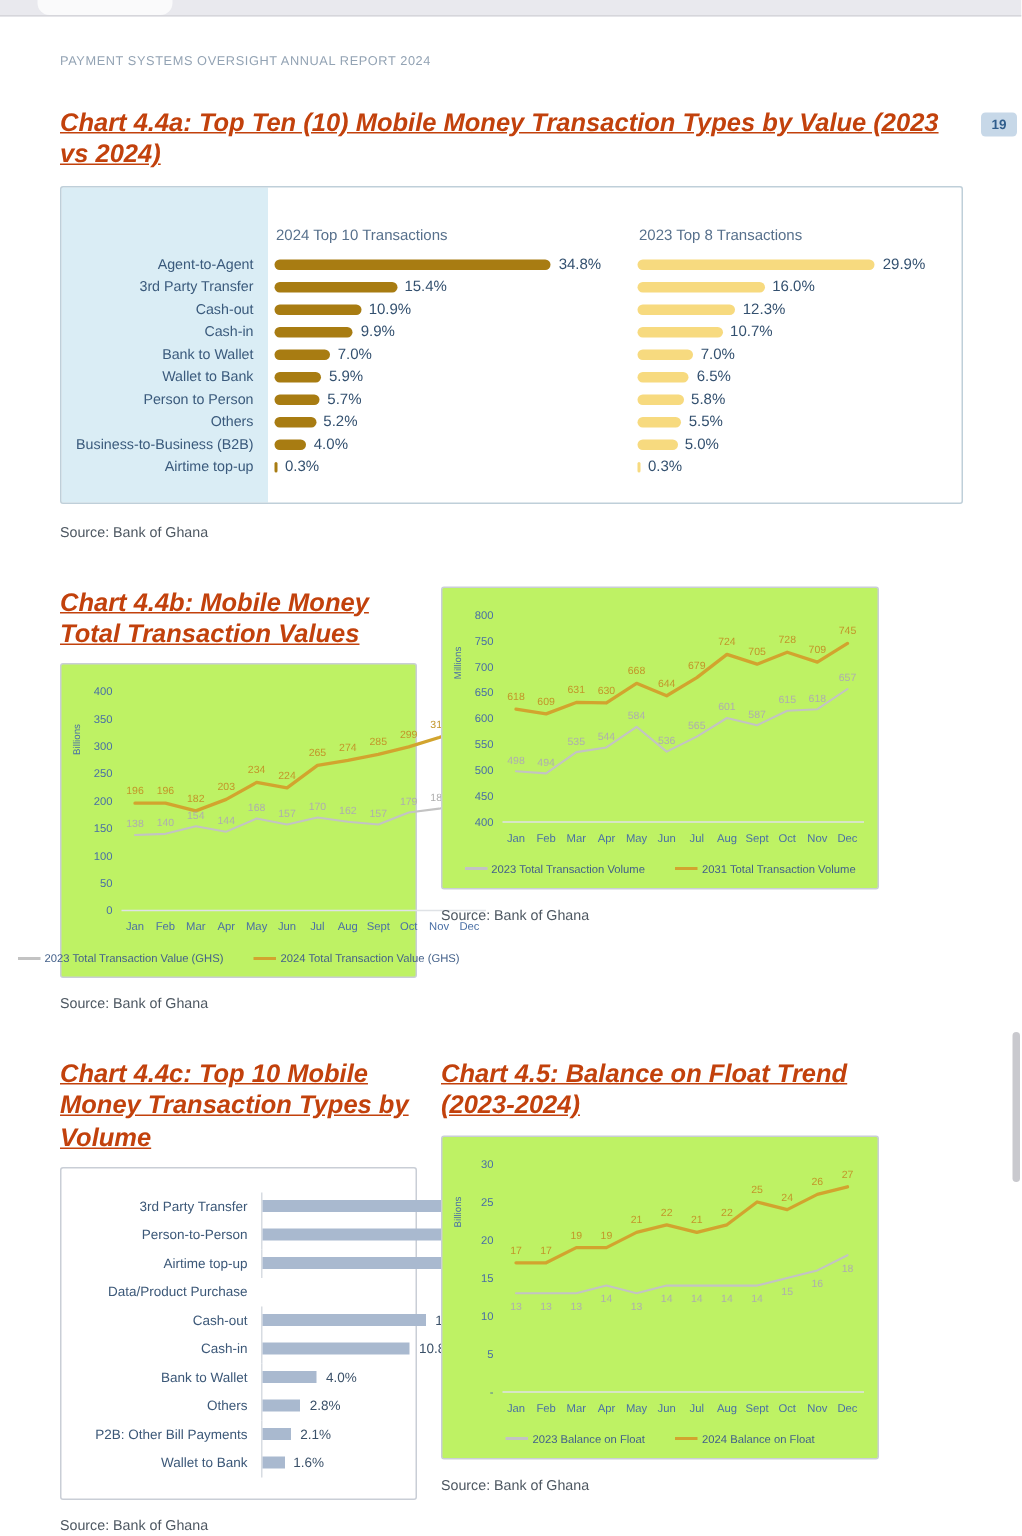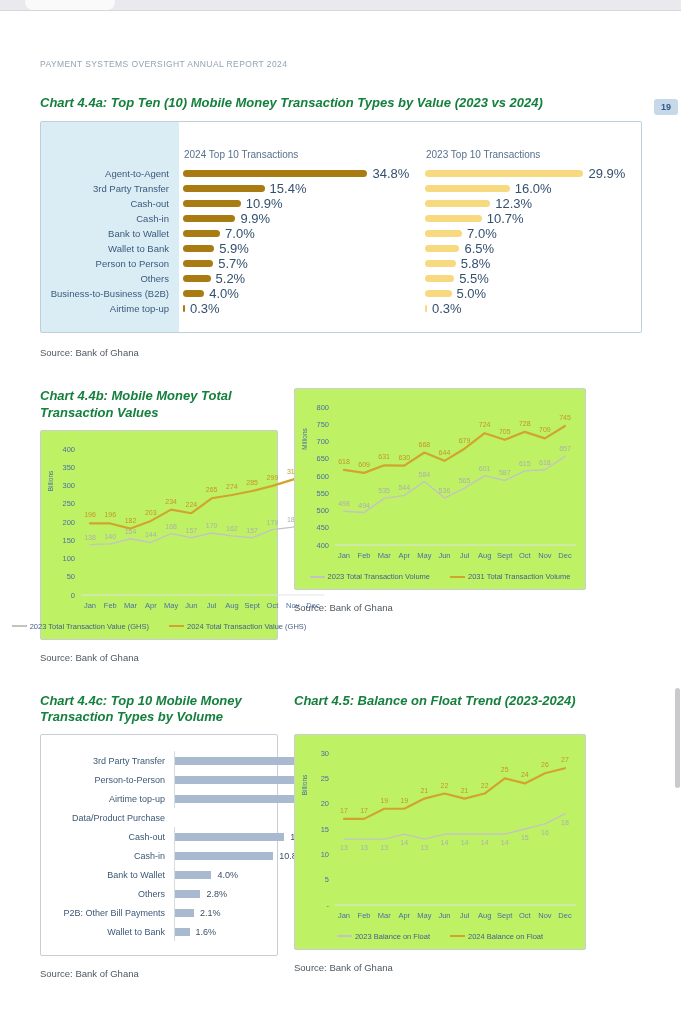--- a/index.html
+++ b/index.html
@@ -1,33 +1,33 @@
 <!DOCTYPE html>
 <html><head>
 <meta charset="utf-8">
 <style>
   html,body{margin:0;padding:0;}
   body{width:681px;height:1024px;background:#fff;font-family:"Liberation Sans",sans-serif;position:relative;overflow:hidden;}
   .top-band{position:relative;height:10px;background:#e9e9ee;border-bottom:1px solid #d6d6db;}
   .top-tab{position:absolute;left:25px;top:0;width:90px;height:10px;background:#fafafb;border-radius:0 0 8px 8px;}
   .page{padding:0 39px 0 40px;position:relative;}
-  .hdr-row{margin-top:48px;display:flex;align-items:center;}
+  .hdr-row{margin-top:24px;display:flex;align-items:center;}
   .hdr-text{font-size:8.5px;letter-spacing:.4px;color:#93a3b4;}
   .page-badge{position:absolute;top:40px;right:3px;background:#c7d8e8;color:#2f5d8c;font-size:9px;font-weight:bold;padding:3px 7px;border-radius:3px;}
-  .chart-title{font-size:13px;font-weight:bold;font-style:italic;color:#15803d;line-height:1.25;}
+  .chart-title{font-size:17px;font-weight:bold;font-style:italic;color:#c2410c;line-height:1.25;text-decoration:underline;}
   .t44a{margin-top:26px;margin-bottom:10px;}
   .box44a{width:600px;border:1px solid #bfcfd9;border-radius:2px;background:linear-gradient(90deg,#daedf5 0,#daedf5 138px,#ffffff 138px);padding:10px 0 16px 0;}
   .grid44a-hdr,.row44a{display:grid;grid-template-columns:138px 242px 1fr;align-items:center;}
   .grid44a-hdr{height:28px;align-items:end;margin-bottom:6px;}
   .colhdr{font-size:10px;color:#57708c;padding-left:5px;}
   .row44a{height:15px;}
   .lbl44a{font-size:9.5px;color:#3a5a7c;text-align:right;padding-right:10px;white-space:nowrap;}
   .cell44a{display:flex;align-items:center;}
   .bar44a{height:7px;border-radius:3.5px;margin-left:4px;margin-right:5px;flex:none;}
-  .pct44a{font-size:13px;color:#33506f;white-space:nowrap;}
+  .pct44a{font-size:10px;color:#33506f;white-space:nowrap;}
   .src{font-size:9.5px;color:#4e5862;margin-top:12px;}
   .src-a{margin-top:14px;}
   .two-col{display:flex;gap:16px;margin-top:30px;}
   .col-l{width:238px;flex:none;}
   .col-r{width:292px;flex:none;}
   .col-title{min-height:17px;margin-bottom:9px;}
   .card{border:1px solid #c9ced6;border-radius:2px;background:#bef264;padding:7px 5px 5px 5px;}
   .legend{display:flex;justify-content:center;gap:20px;margin:2px 0 3px 0;}
   .legend-item{display:flex;align-items:center;gap:3px;}
   .legend-swatch{width:15px;height:2px;flex:none;}
@@ -53,21 +53,21 @@
   <div class="hdr-row">
     <div class="hdr-text">PAYMENT SYSTEMS OVERSIGHT ANNUAL REPORT 2024</div>
   </div>
   <div class="page-badge">19</div>
 
   <div class="chart-title t44a">Chart 4.4a: Top Ten (10) Mobile Money Transaction Types by Value (2023 vs 2024)</div>
   <div class="box44a">
     <div class="grid44a-hdr">
       <div></div>
       <div class="colhdr">2024 Top 10 Transactions</div>
-      <div class="colhdr">2023 Top 10 Transactions</div>
+      <div class="colhdr">2023 Top 8 Transactions</div>
     </div>
     <div>
         <div class="row44a">
           <div class="lbl44a">Agent-to-Agent</div>
           <div class="cell44a">
             <div class="bar44a" style="width: 184.44px; background: rgb(168, 124, 18);"></div>
             <span class="pct44a">34.8%</span>
           </div>
           <div class="cell44a">
             <div class="bar44a" style="width: 158.47px; background: rgb(247, 218, 127);"></div>

